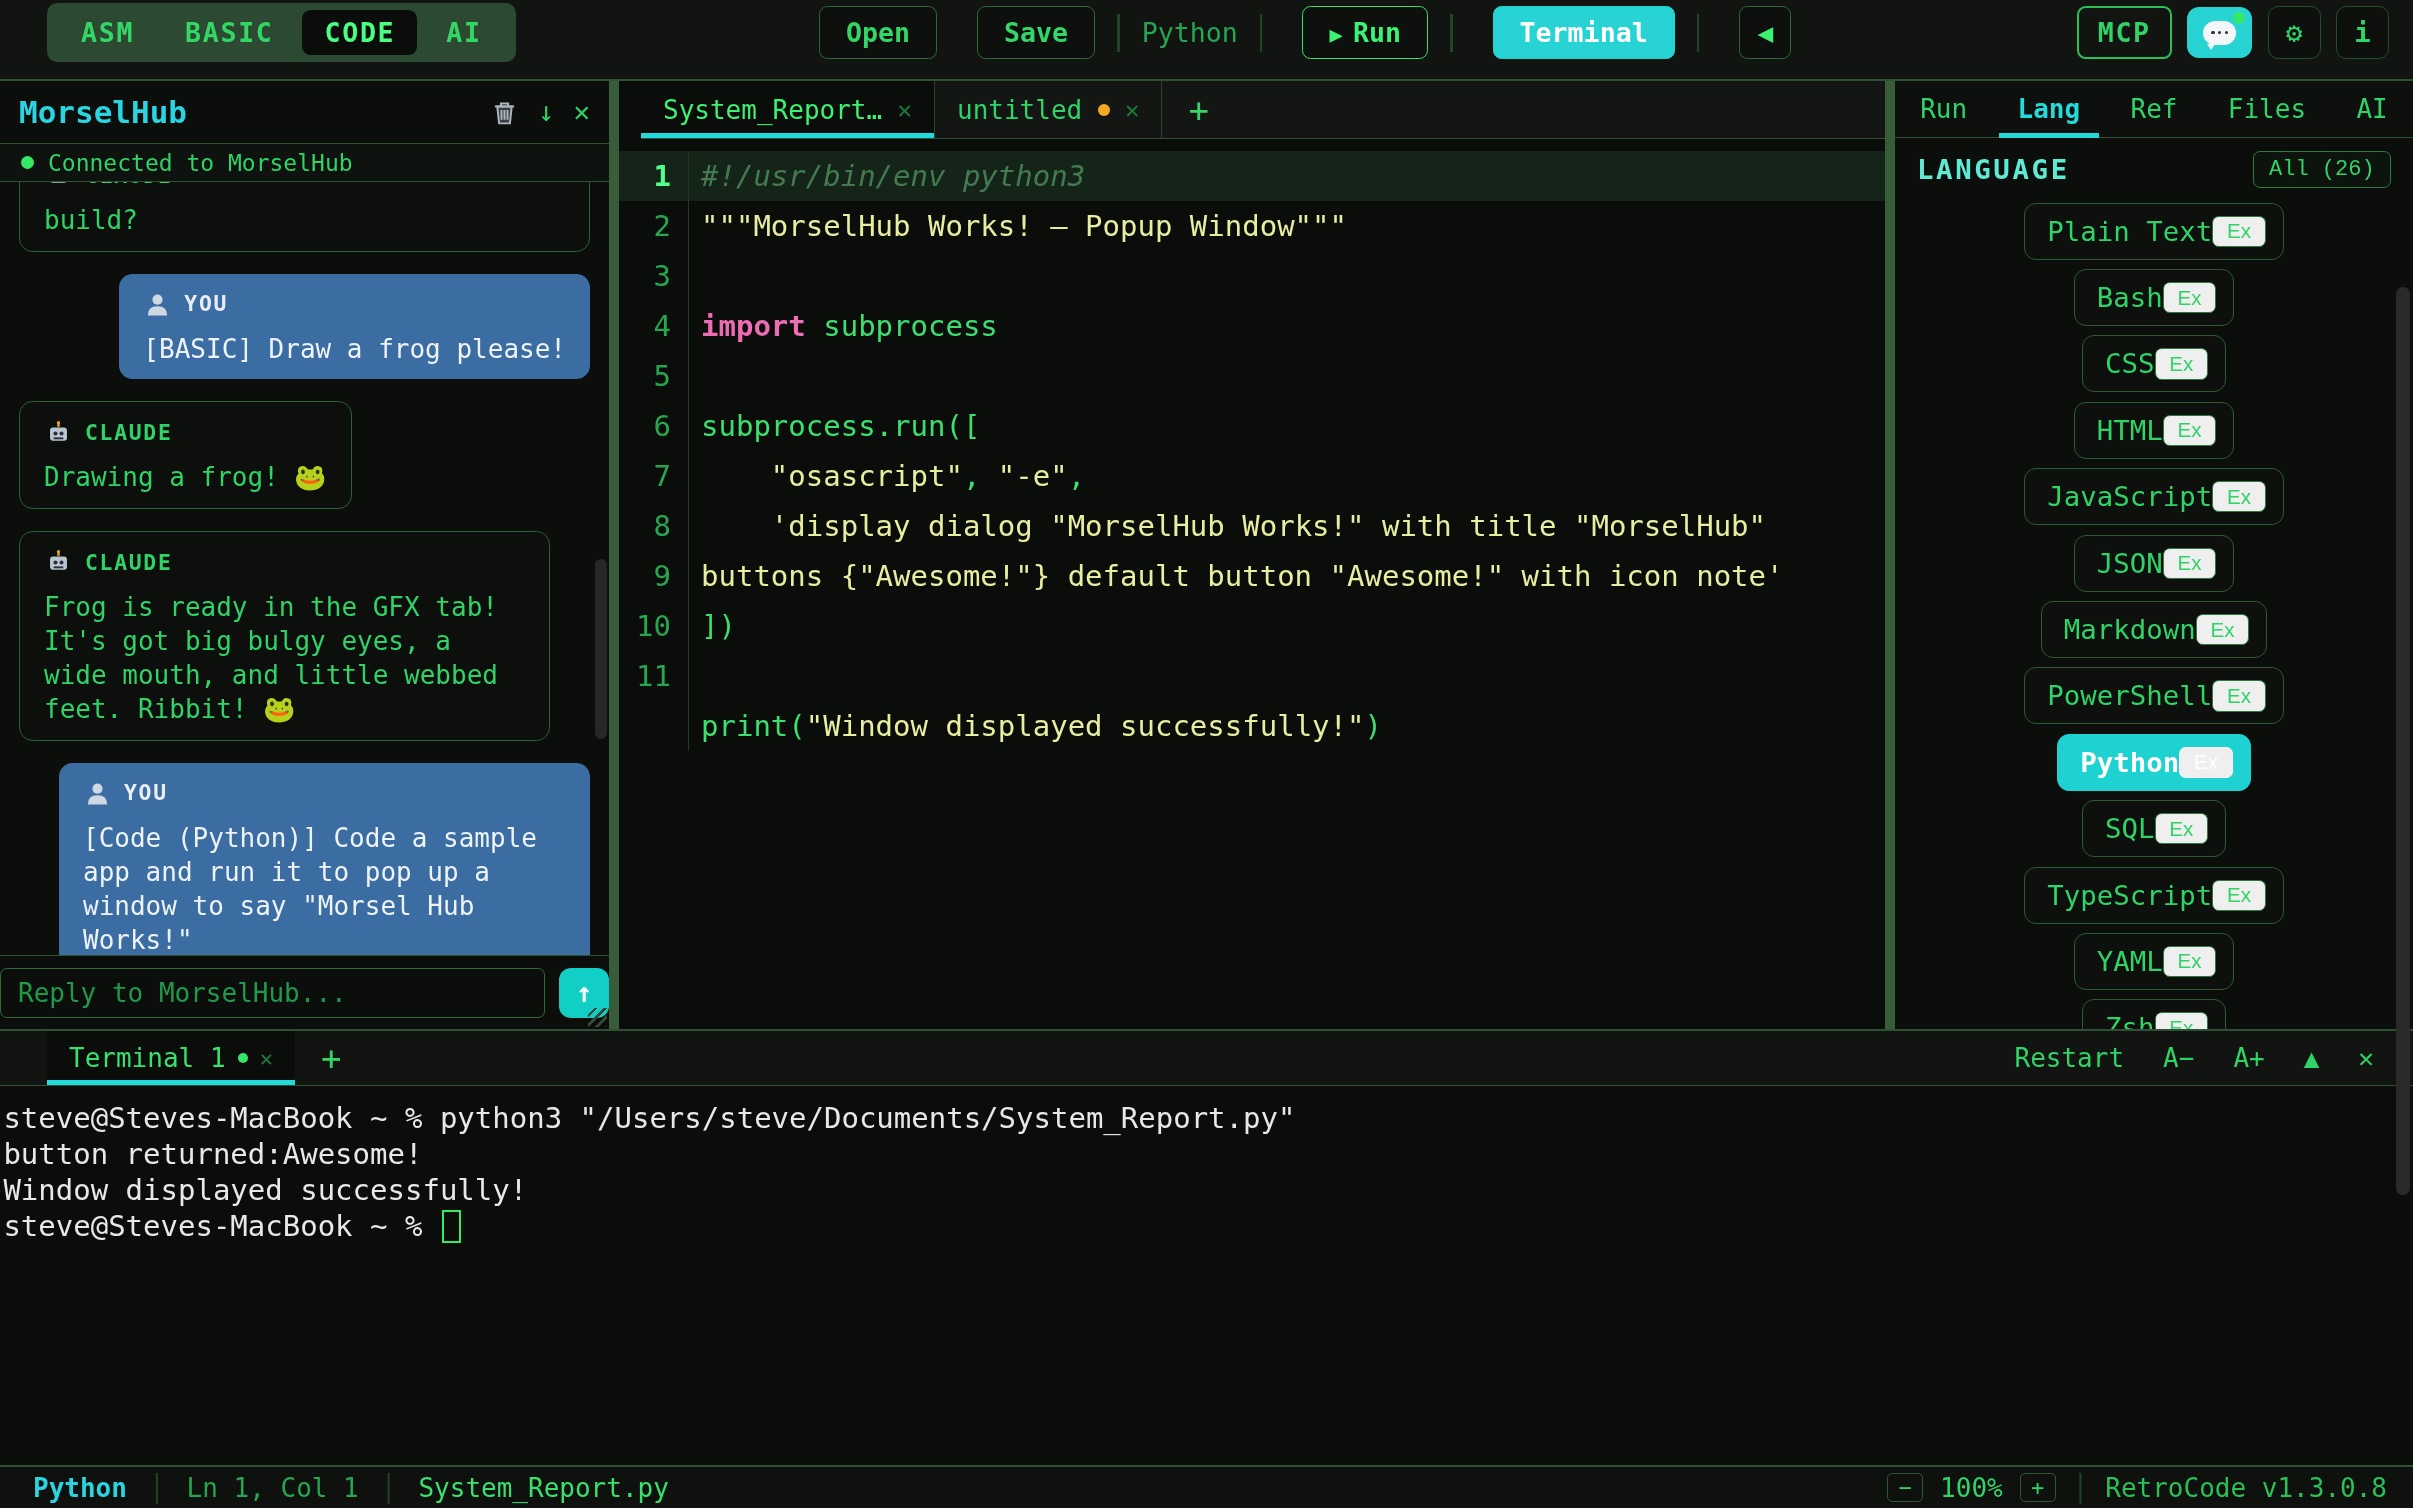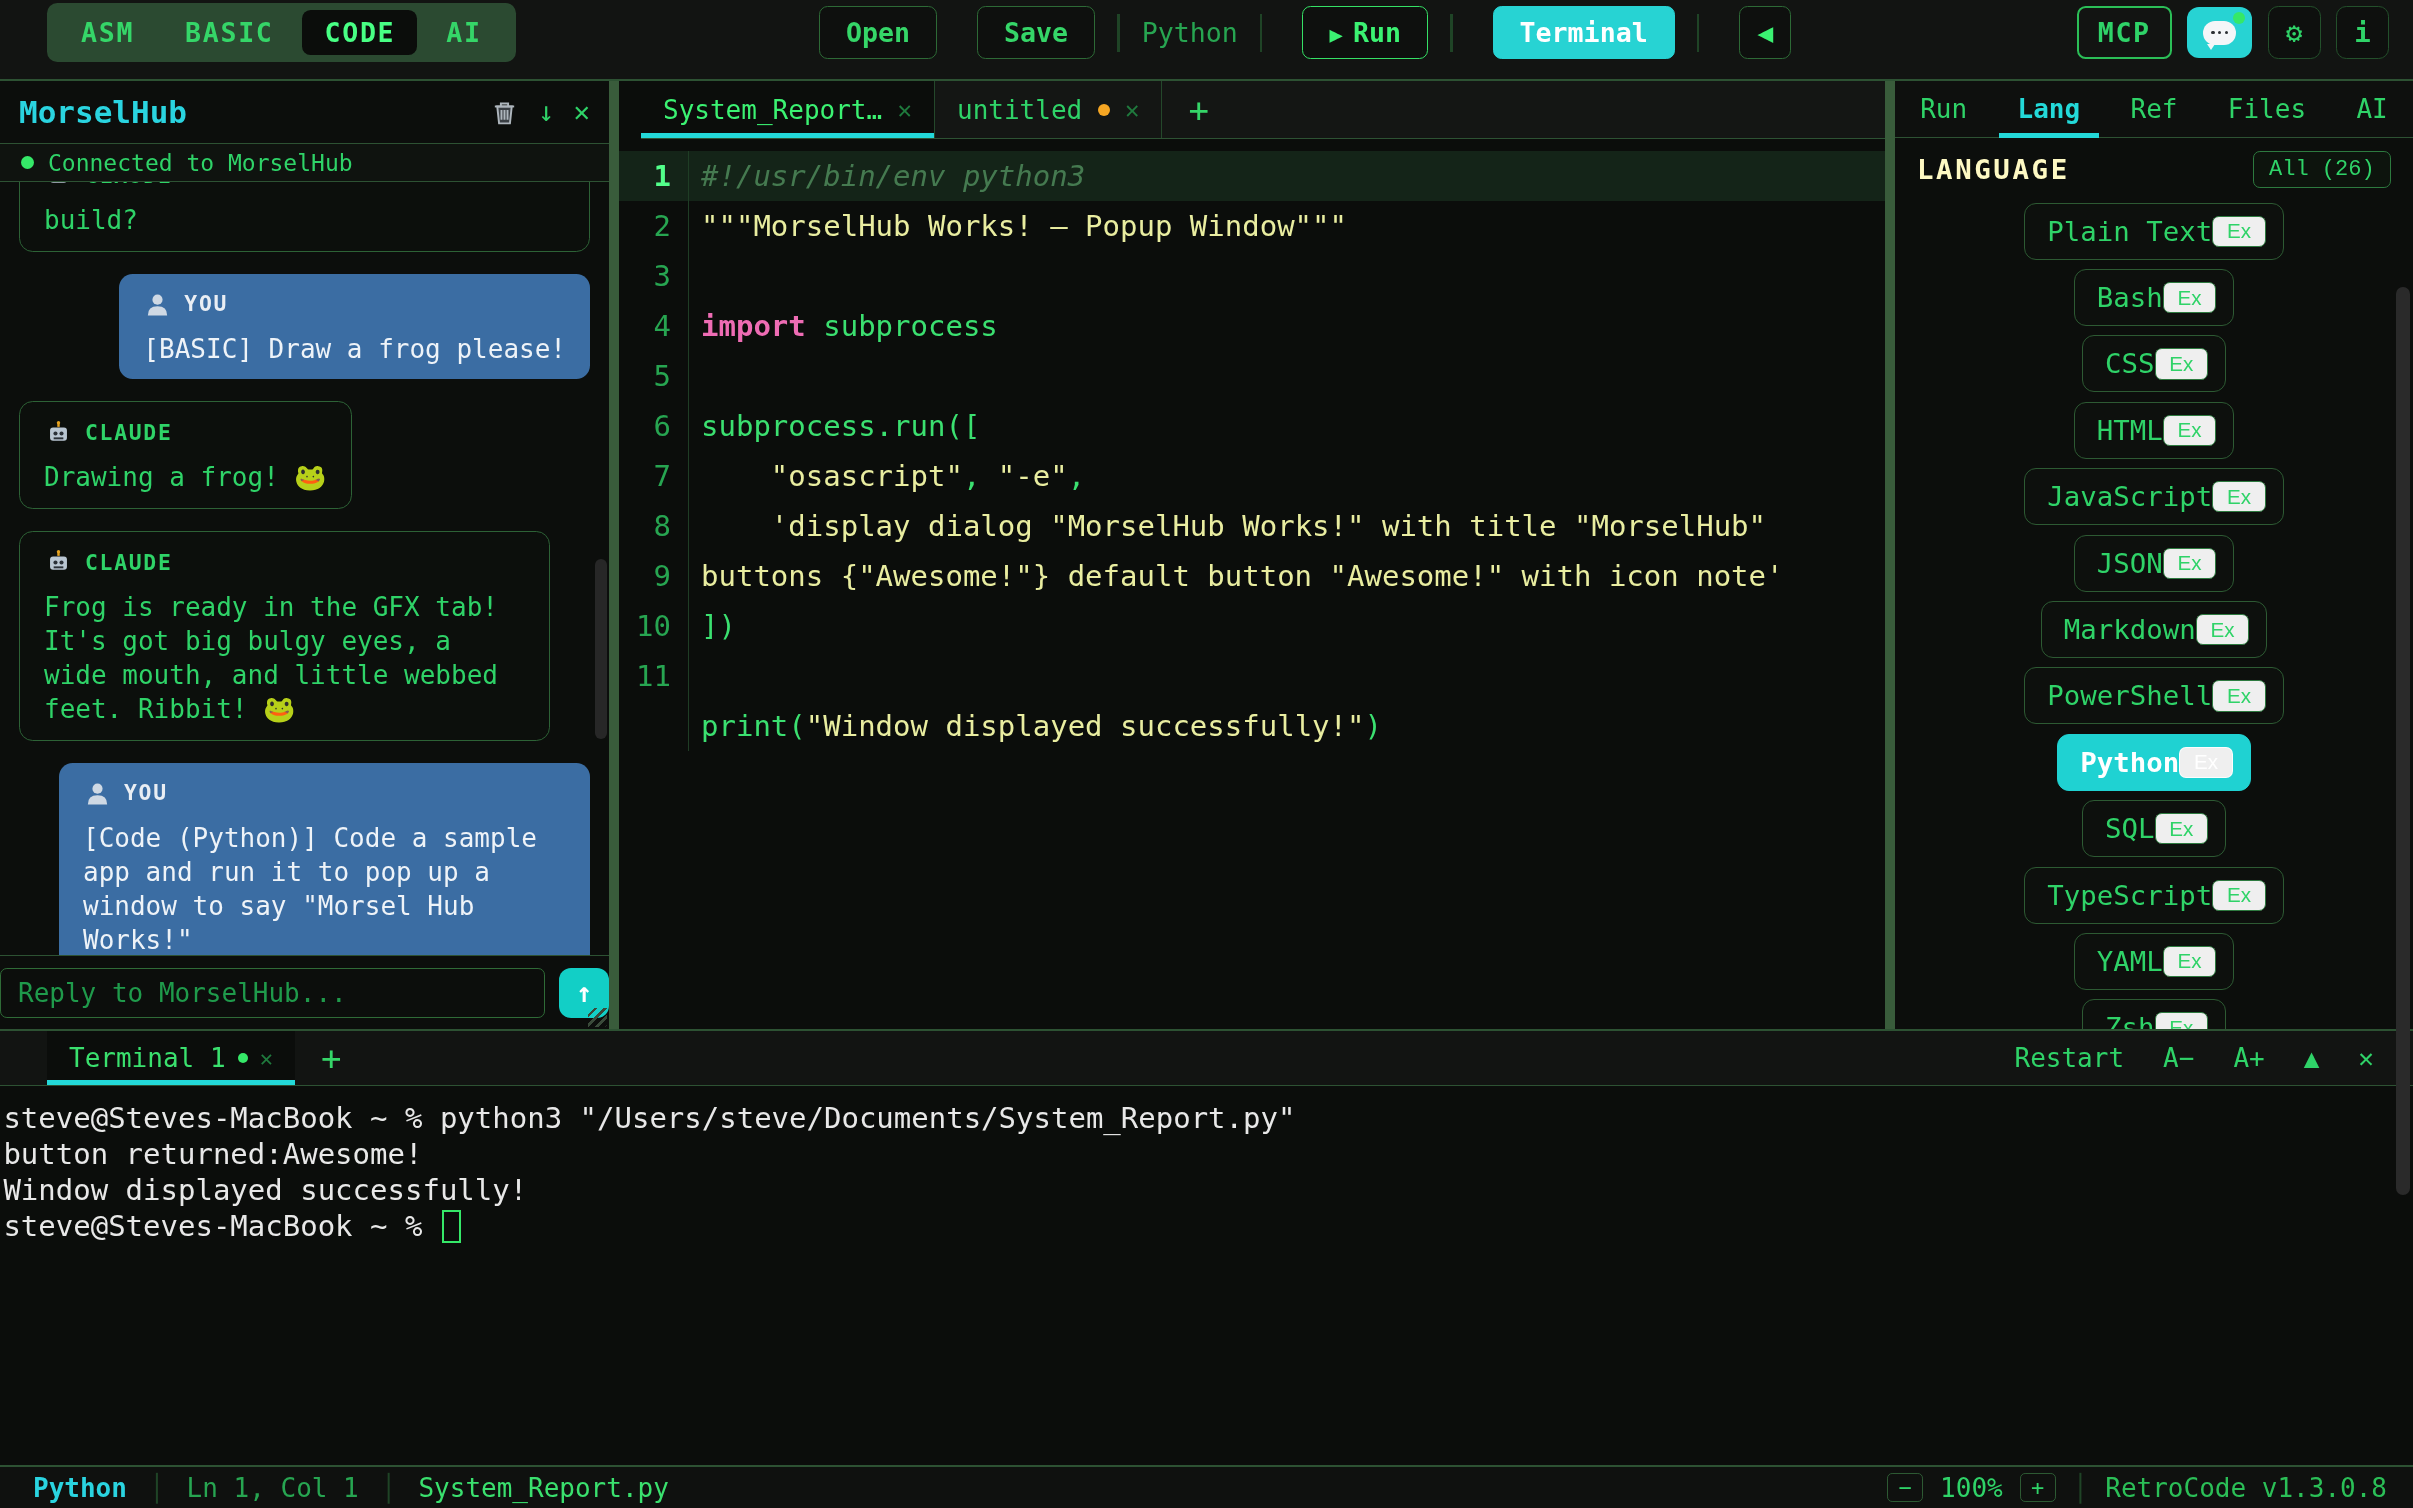--- a/index.html
+++ b/index.html
@@ -75,21 +75,21 @@
   .tok-k { color:#ee6cb4; font-weight:bold; }
   .tok-p { color:#3be070; }
 
   
   .rightpanel { width:518px; flex:0 0 518px; display:flex; flex-direction:column; background:#0c0e0c; position:relative; }
   .rtabs { height:57px; flex:0 0 57px; display:flex; align-items:center; justify-content:space-around; border-bottom:1.7px solid #2d5233; background:#0e100e; }
   .rtab { background:none; border:none; font-family:inherit; font-size:26px; color:#2fd368; cursor:pointer; position:relative; padding:12px 6.9px; }
   .rtab.active { color:#23d9d9; font-weight:bold; }
   .rtab.active::after { content:""; position:absolute; left:-12px; right:-12px; bottom:-1.7px; height:4.3px; background:#23d9d9; }
   .rp-header { height:63px; flex:0 0 63px; display:flex; align-items:center; justify-content:space-between; padding:0 22px; }
-  .rp-title { font-size:27.4px; font-weight:bold; letter-spacing:2.6px; color:#fef9c3; }
+  .rp-title { font-size:27.4px; font-weight:bold; letter-spacing:2.6px; color:#5eead4; }
   .all-btn { background:#0d140d; border:1.7px solid #2d7a3f; border-radius:6.9px; color:#2fd368; font-family:Liberation Mono, monospace; font-size:22px; padding:5.1px 15.4px; cursor:pointer; }
   .lang-list { flex:1; overflow:hidden; display:flex; flex-direction:column; gap:9.4px; padding:1.7px 22px 0 22px;align-items:center; }
   .lang-item { flex:0 0 57px; border:1.7px solid #2d5a33; border-radius:12px; background:#0d100d; display:flex; align-items:center; justify-content:space-between; padding:0 17px 0 22px; cursor:pointer; }
   .lang-item .nm { font-size:27.4px; color:#2fd368; }
   .ex-chip { border:1.7px solid #2d7a3f; border-radius:6.9px; padding:2.6px 13.7px; font-size:20.6px; color:#2fd368; }
   .lang-item.sel { background:#1fd2d2; border-color:#1fd2d2; }
   .lang-item.sel .nm { color:#ffffff; font-weight:bold; }
   .lang-item.sel .ex-chip { border-color:rgba(255,255,255,.85); color:#ffffff; }
   .rp-scroll { position:absolute; right:3.4px; top:206px; width:13.7px; height:908px; border-radius:6.9px; background:#2a2a2a; }
 

